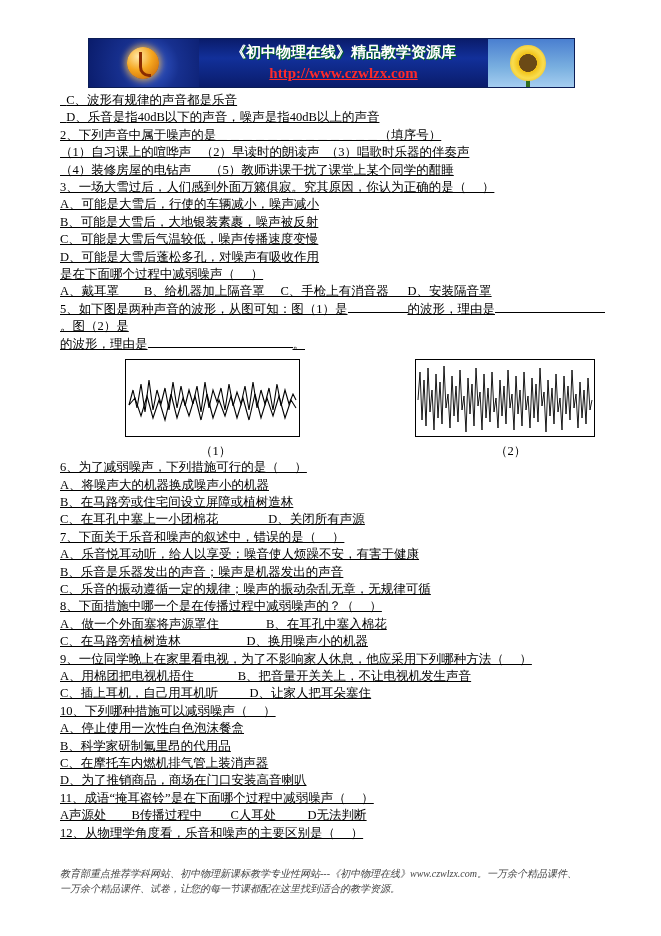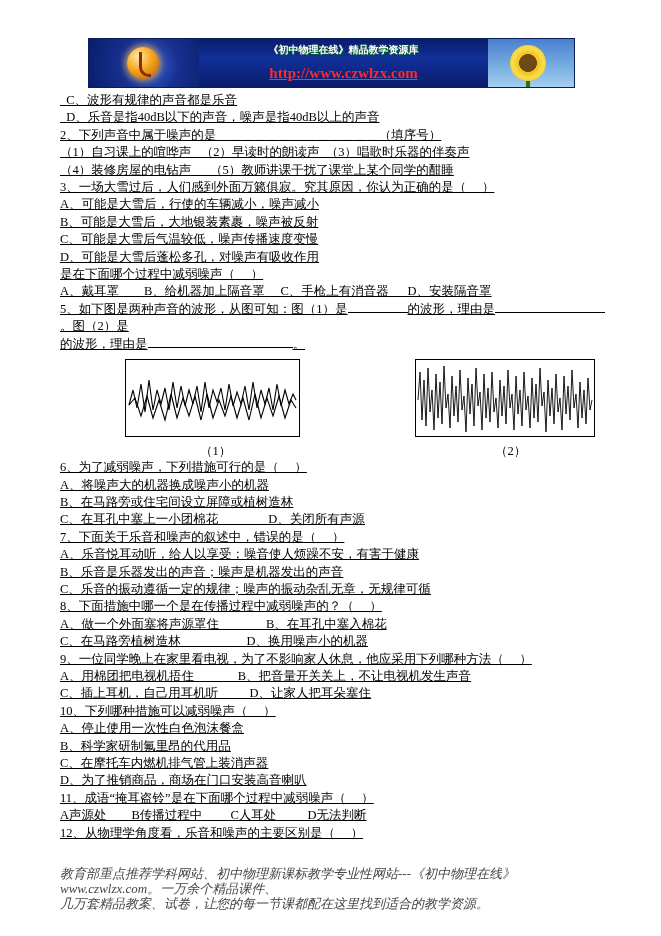--- a/index.html
+++ b/index.html
@@ -69,21 +69,21 @@
     right: 86px;
     height: 100%;
   }
   .banner-title {
     position: absolute;
     left: 0;
     top: 4px;
     width: 100%;
     text-align: center;
     font-family: "DejaVu Sans", sans-serif;
-    font-size: 10px;
+    font-size: 15px;
     font-weight: bold;
     color: #ffffff;
     letter-spacing: 0px;
     text-shadow: 1px 1px 0 #062;
   }
   .banner-url {
     position: absolute;
     left: 0;
     top: 26px;
     width: 100%;
@@ -164,21 +164,21 @@
   .cap-left { left: 140px; }
   .cap-right { left: 435px; }
 
   
   .footer {
     position: absolute;
     left: 60px;
     top: 866px;
     width: 545px;
     font-family: "Liberation Serif", serif;
-    font-size: 13px;
+    font-size: 10px;
     line-height: 15px;
     color: #444;
     font-style: italic;
   }
   .footer div { white-space: pre-wrap; }
 </style>
 </head>
 <body>
 
 <div class="page">
@@ -252,16 +252,16 @@
     <div class="line">B、科学家研制氟里昂的代用品</div>
     <div class="line">C、在摩托车内燃机排气管上装消声器</div>
     <div class="line">D、为了推销商品，商场在门口安装高音喇叭</div>
     <div class="line">11、成语“掩耳盗铃”是在下面哪个过程中减弱噪声（     ）</div>
     <div class="line">A声源处        B传播过程中         C人耳处          D无法判断</div>
     <div class="line">12、从物理学角度看，乐音和噪声的主要区别是（     ）</div>
   </div>
 
   <div class="footer">
     <div>教育部重点推荐学科网站、初中物理新课标教学专业性网站---《初中物理在线》www.czwlzx.com。一万余个精品课件、</div>
-    <div>几万套精品教案、试卷，让您的每一节课都配在这里找到适合的教学资源。</div>
+    <div>一万余个精品课件、试卷，让您的每一节课都配在这里找到适合的教学资源。</div>
   </div>
 
 </div>
 
 </body></html>

